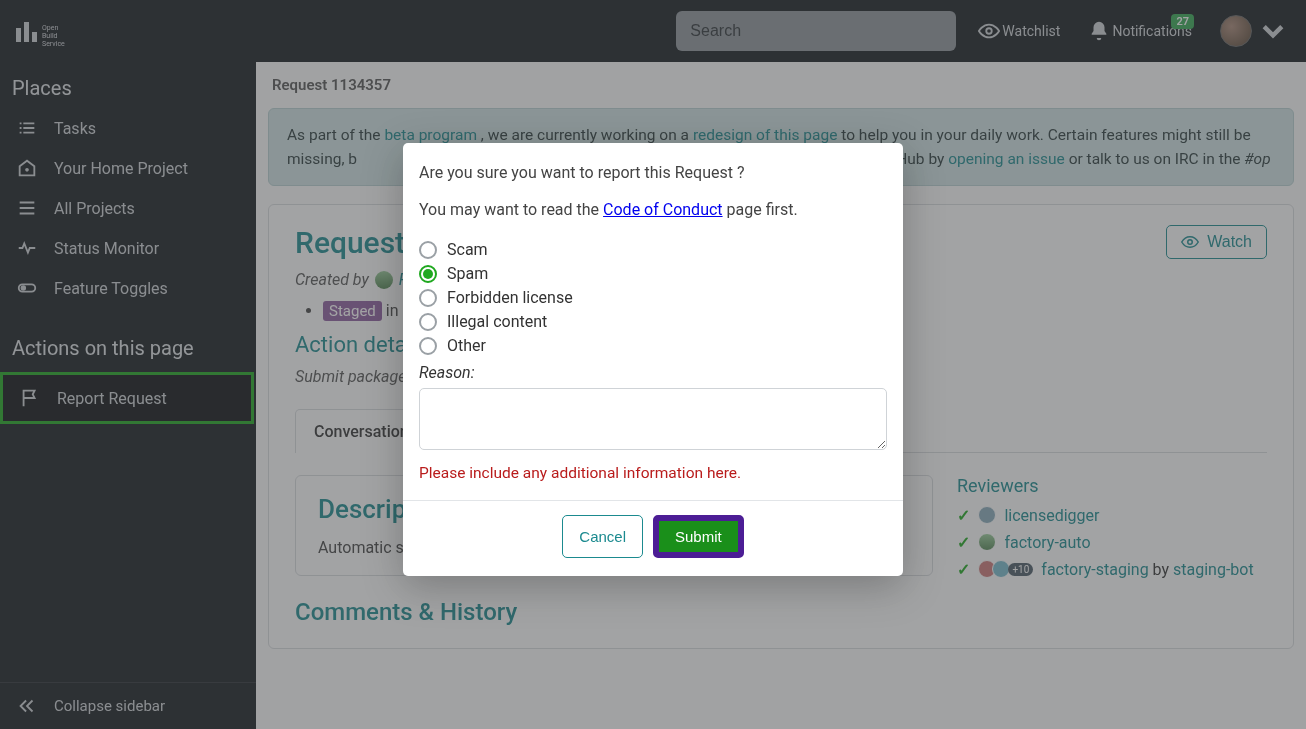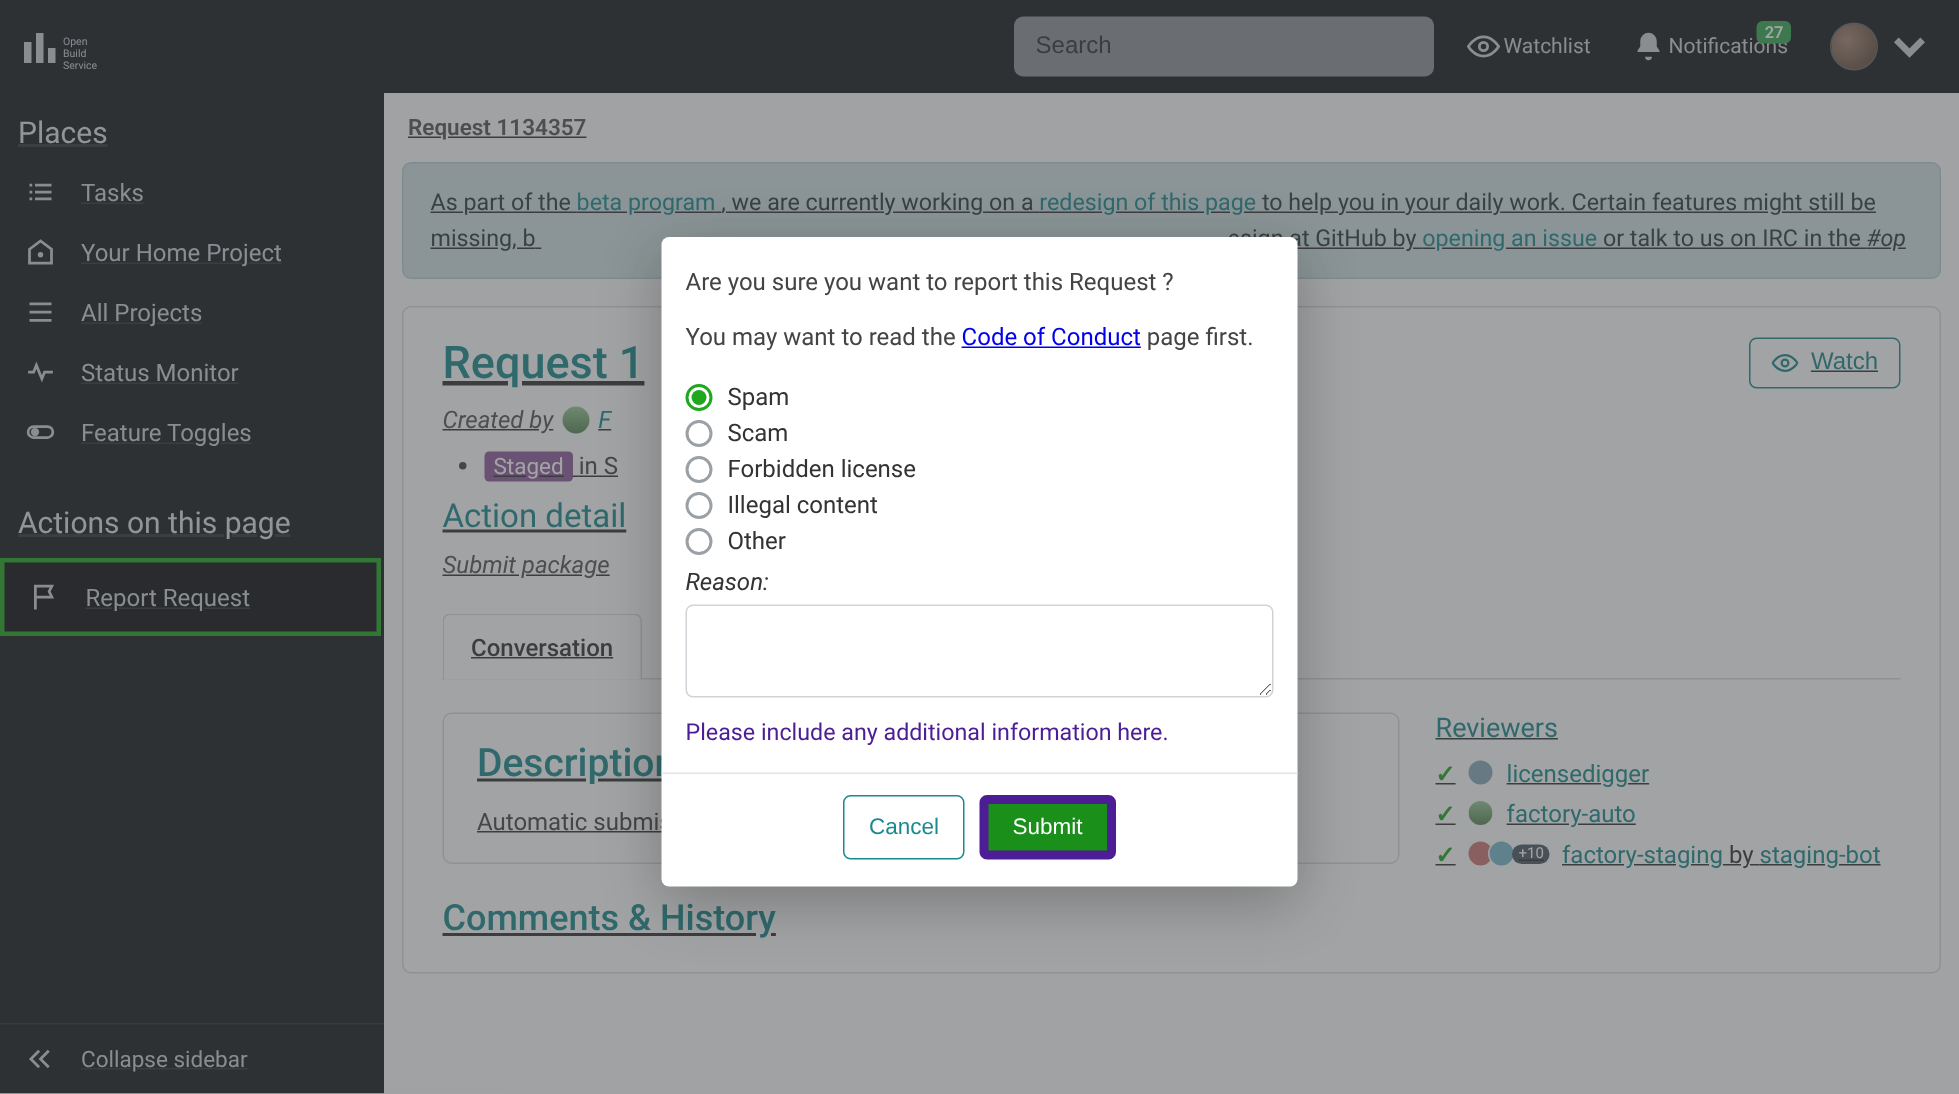--- a/index.html
+++ b/index.html
@@ -17,21 +17,21 @@
     background: #8e959b; color: #222; padding: 0 14px; font-size: 16px;
   }
   .search-input::placeholder { color: #2f3438; }
   .top-item { display: flex; flex-direction: row; align-items: center; justify-content: center; gap: 2px; font-size: 14px; position: relative; padding: 0 6px; cursor: pointer; }
   .top-item svg { width: 22px; height: 22px; }
   .notif-badge { position: absolute; top: -6px; right: 4px; background: #34a853; color: #fff; border-radius: 4px; font-size: 11px; padding: 1px 5px; font-weight: 600; }
   .avatar { width: 32px; height: 32px; border-radius: 50%; background: radial-gradient(circle at 35% 35%, #a87, #543); border: 1px solid #666; }
   .chevron { margin-left: 4px; }
 
   
-  .content-row { flex: 1; display: flex; overflow: hidden; text-decoration: underline; }
+  .content-row { flex: 1; display: flex; overflow: hidden; }
 
   
   .sidebar { width: 256px; background: #151a1f; color: #cfd3d7; display: flex; flex-direction: column; position: relative; }
   .sb-section-title { font-size: 20px; padding: 14px 12px 8px; color: #dfe3e6; }
   .sb-item { display: flex; align-items: center; gap: 16px; padding: 9px 16px; font-size: 16px; cursor: pointer; }
   .sb-item svg { width: 22px; height: 22px; flex-shrink: 0; fill: #cfd3d7; }
   .sb-highlight { border: 3px solid #1fa81f; background: #0c0f12; margin: 4px 2px 0 0; padding: 12px 16px; }
   .sb-bottom { margin-top: auto; border-top: 1px solid #2a2f34; }
   .sb-collapse { display: flex; align-items: center; gap: 16px; padding: 12px 16px; cursor: pointer; }
 
@@ -82,32 +82,32 @@
   .check { color: #1fa81f; font-weight: bold; }
   .rev-avatars { display: inline-flex; }
   .mini-av { width: 18px; height: 18px; border-radius: 50%; background: #8ab; border: 1px solid #fff; margin-left: -4px; }
   .mini-av:first-child { margin-left: 0; }
   .plus-badge { background: #4a5a66; color: #fff; border-radius: 9px; font-size: 10px; padding: 1px 4px; margin-left: -2px; align-self: center; }
 
   
   .overlay { position: fixed; inset: 0; background: rgba(70,72,74,0.5); z-index: 50; }
   .modal {
     position: fixed; z-index: 60; left: 50%; transform: translateX(-50%);
-    top: 158px; width: 424px; background: #fff; border-radius: 5px;
+    top: 143px; width: 500px; background: #fff; border-radius: 5px;
     box-shadow: 0 10px 40px rgba(0,0,0,.25); padding: 18px 16px 18px;
   }
   .modal p { font-size: 16px; color: #444; line-height: 1.45; }
   .modal .sp { height: 14px; }
   .radio-row { display: flex; align-items: center; gap: 10px; margin: 5px 0; font-size: 16px; cursor: pointer; }
   .radio { width: 18px; height: 18px; border-radius: 50%; border: 2px solid #9aa0a5; display: inline-flex; align-items: center; justify-content: center; }
   .radio.checked { border-color: #1fa81f; }
   .radio.checked::after { content: ""; width: 10px; height: 10px; border-radius: 50%; background: #1fa81f; }
   .reason-label { font-size: 16px; margin-top: 8px; font-style: italic; }
   .reason-ta { width: 100%; height: 62px; border: 1px solid #cfd3d7; border-radius: 5px; margin-top: 6px; resize: vertical; padding: 6px 8px; font-size: 15px; }
-  .hint { font-size: 15.5px; color: #4c1d95; margin-top: 10px; }
+  .hint { font-size: 15.5px; color: #b91c1c; margin-top: 10px; }
   .modal-hr { border: none; border-top: 1px solid #e2e5e8; margin: 18px -16px 14px; }
   .modal-actions { display: flex; justify-content: center; gap: 10px; }
   .btn { border-radius: 5px; font-size: 15px; padding: 7px 16px; cursor: pointer; }
   .btn-cancel { background: #fff; border: 1px solid #1b8a8f; color: #1b8a8f; }
   .btn-submit { background: #1a8f1a; border: 6px solid #4c1d95; color: #fff; }
 </style>
 </head>
 <body>
 
 <div class="topbar">
@@ -309,26 +309,26 @@
 <div class="modal">
   <p>Are you sure you want to report this Request ?</p>
   <div class="sp"></div>
   <p>
     <span>You may want to read the </span><a href="#" class="link">Code of Conduct</a><span> page first.</span>
   </p>
   <div class="sp"></div>
 
   <div id="radio-group">
       <label class="radio-row">
+        <span class="radio"></span>
+        <span>Scam</span>
+      </label>
+      <label class="radio-row">
         <span class="radio checked"></span>
         <span>Spam</span>
-      </label>
-      <label class="radio-row">
-        <span class="radio"></span>
-        <span>Scam</span>
       </label>
       <label class="radio-row">
         <span class="radio"></span>
         <span>Forbidden license</span>
       </label>
       <label class="radio-row">
         <span class="radio"></span>
         <span>Illegal content</span>
       </label>
       <label class="radio-row">

